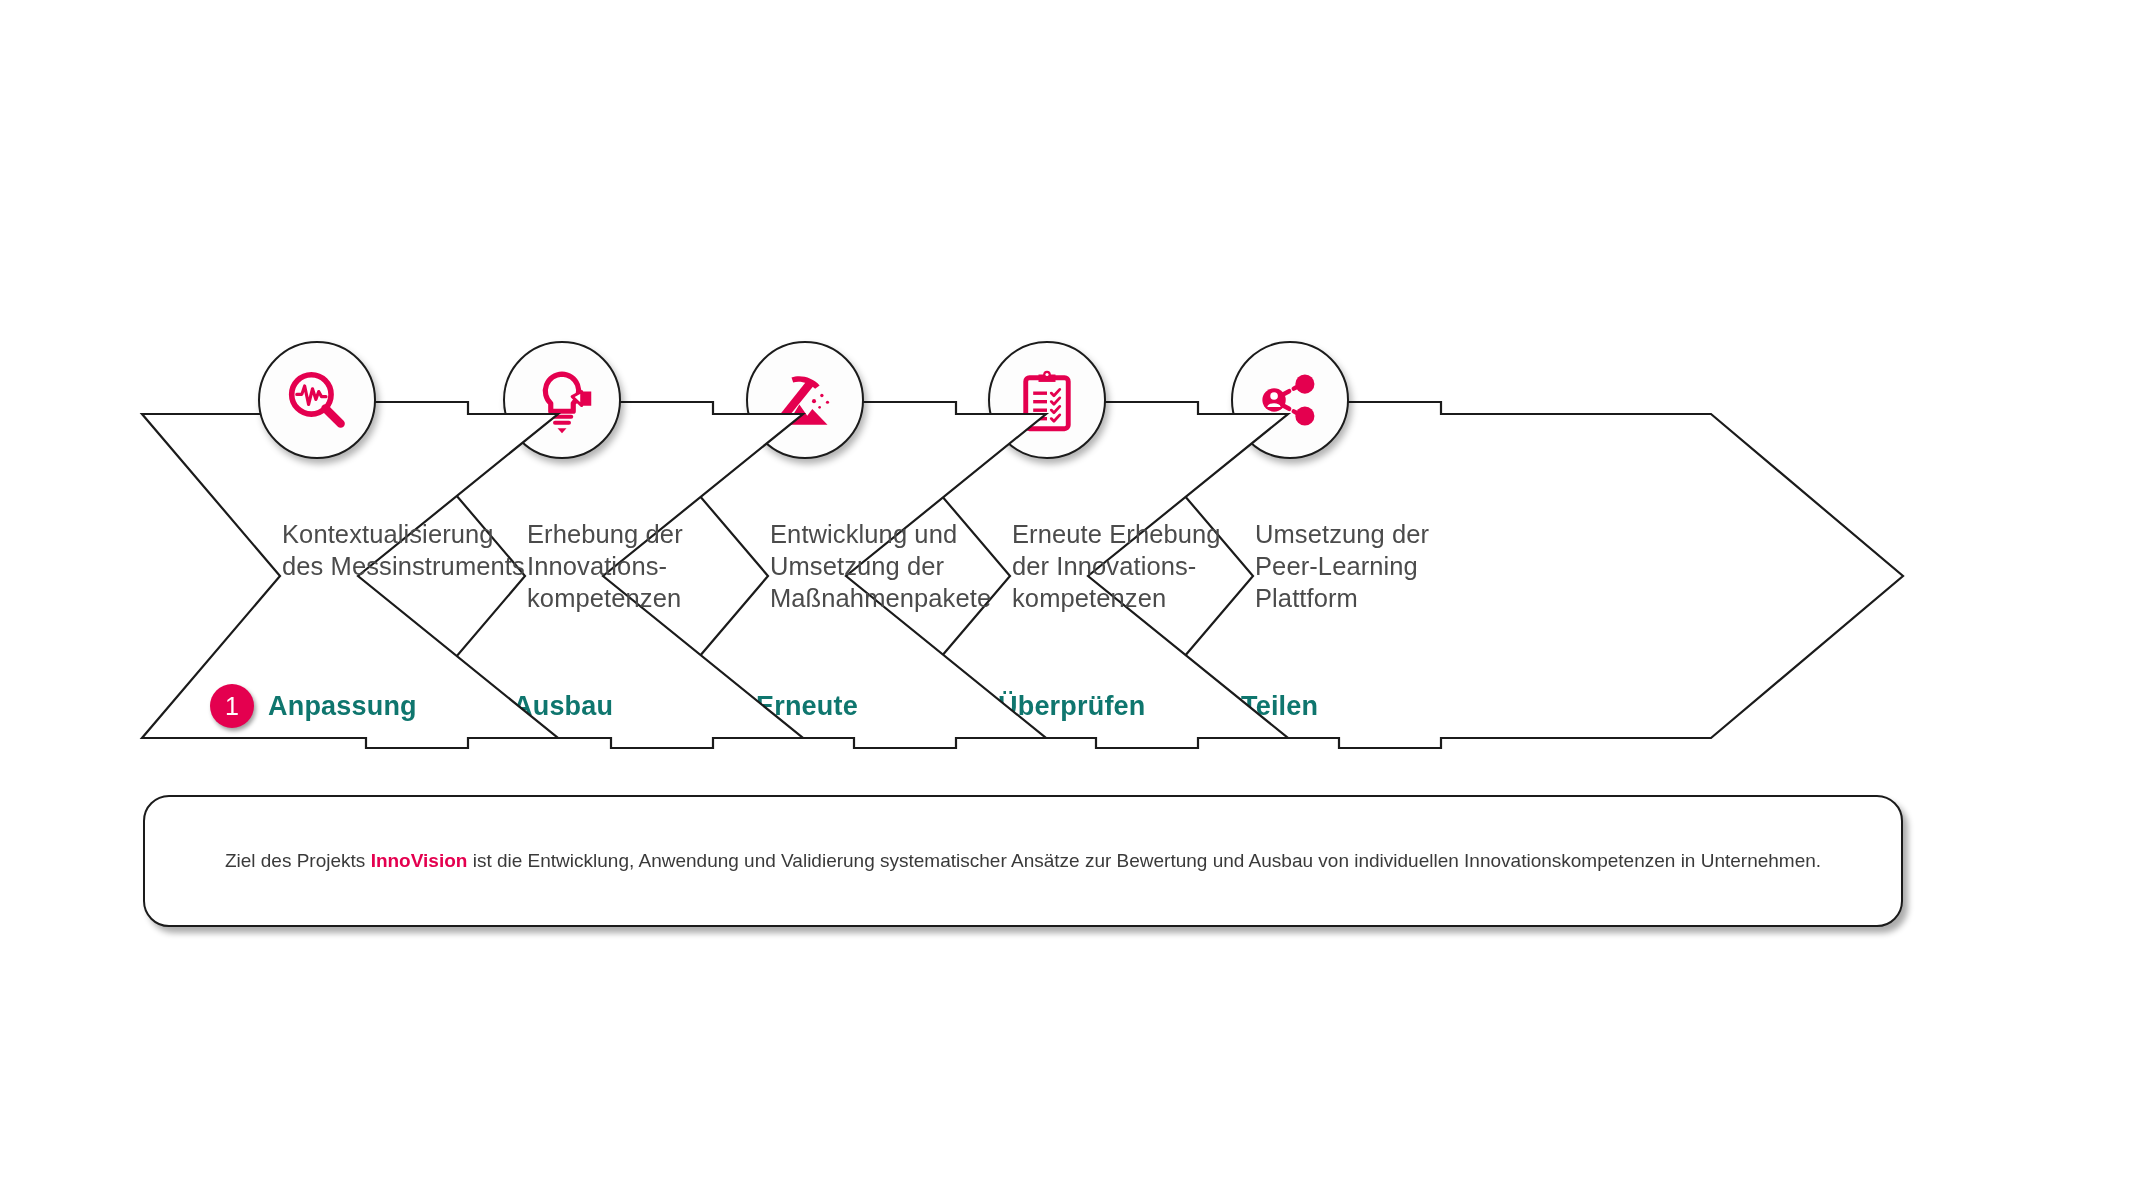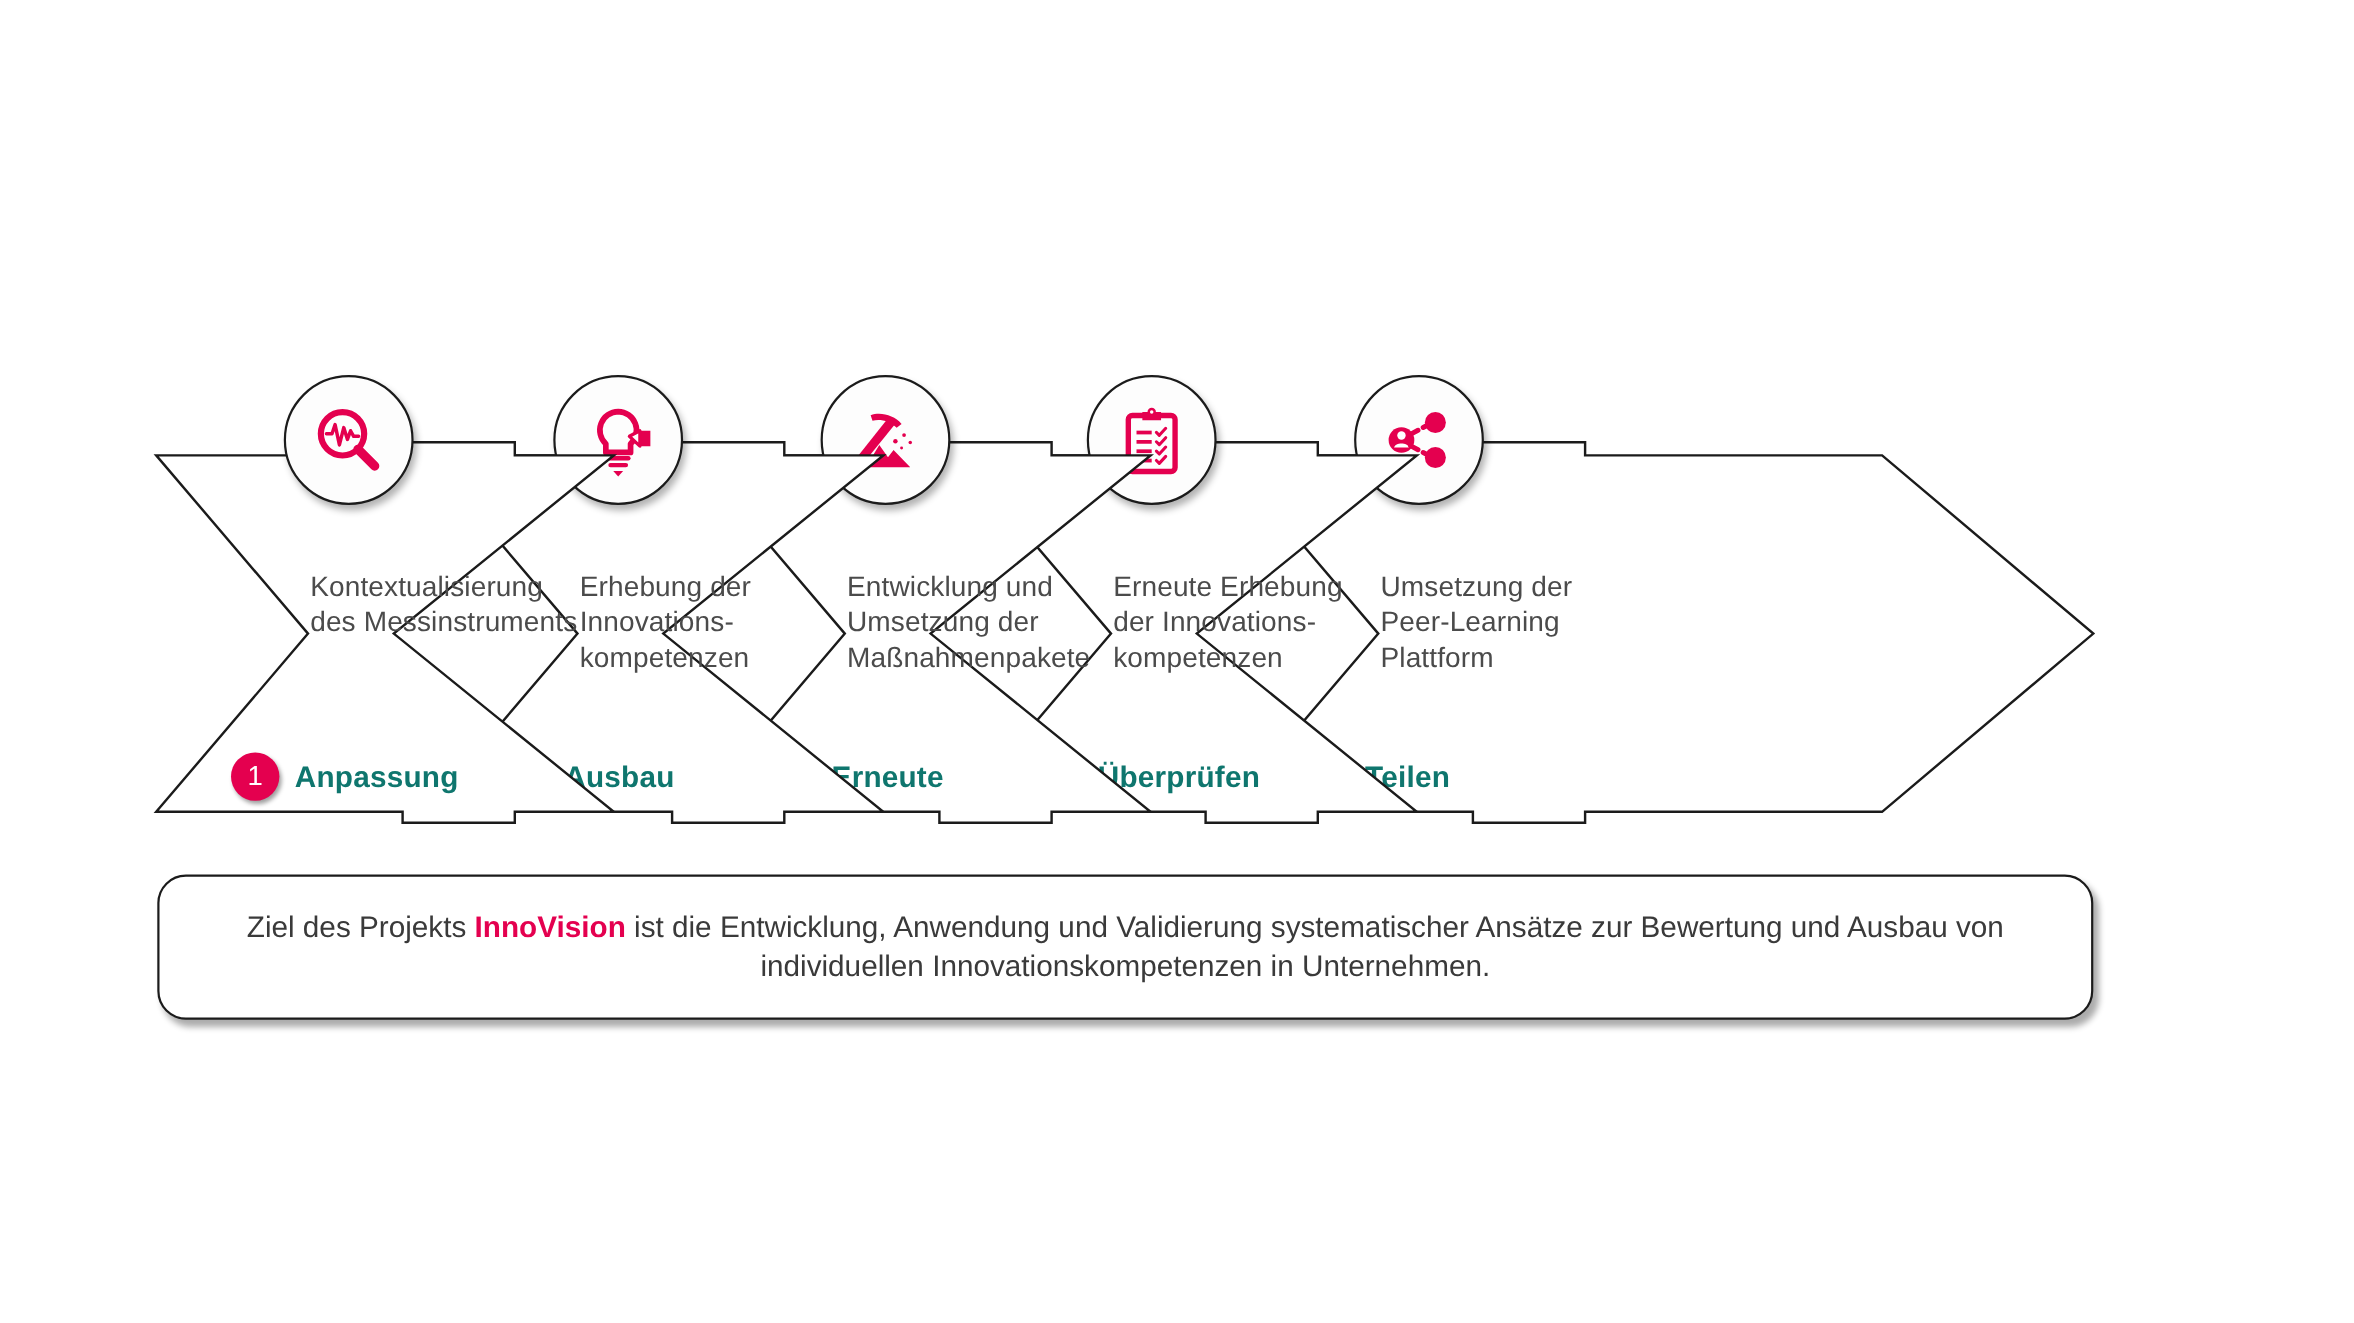--- a/index.html
+++ b/index.html
@@ -134,22 +134,22 @@
     background: #ffffff;
     box-shadow: 5px 6px 6px rgba(0,0,0,0.33);
     box-sizing: border-box;
     display: flex;
     align-items: center;
     justify-content: center;
     padding: 0 36px;
   }
   #goal-text {
     text-align: center;
-    font-size: 27px;
-    line-height: 35px;
+    font-size: 19px;
+    line-height: 46px;
     color: #3a3a3a;
   }
   .brand {
     color: #e4004f;
     font-weight: bold;
   }
 </style>
 </head>
 <body>
 

